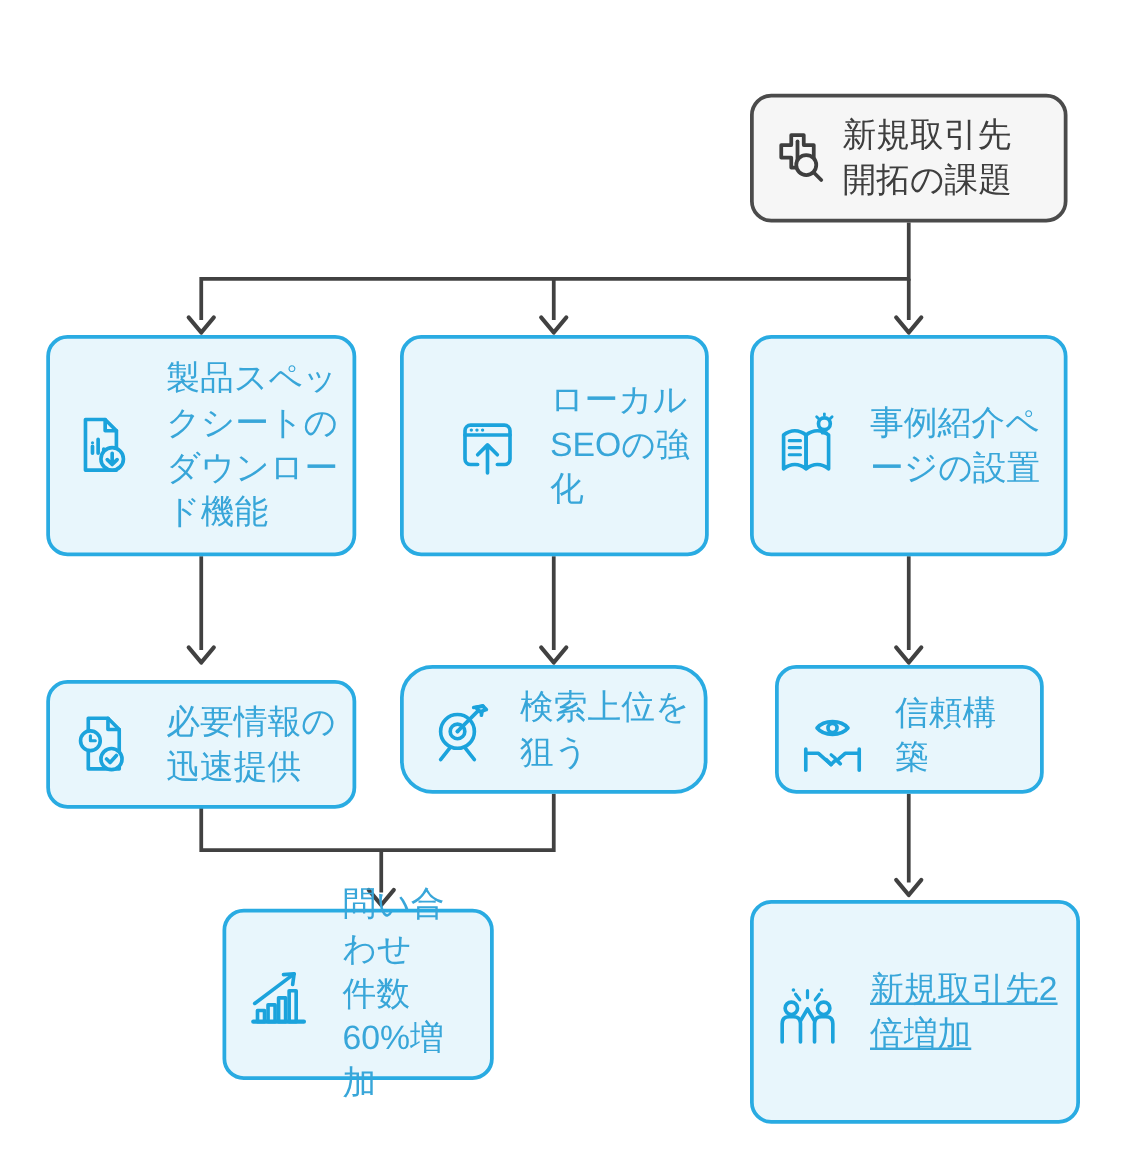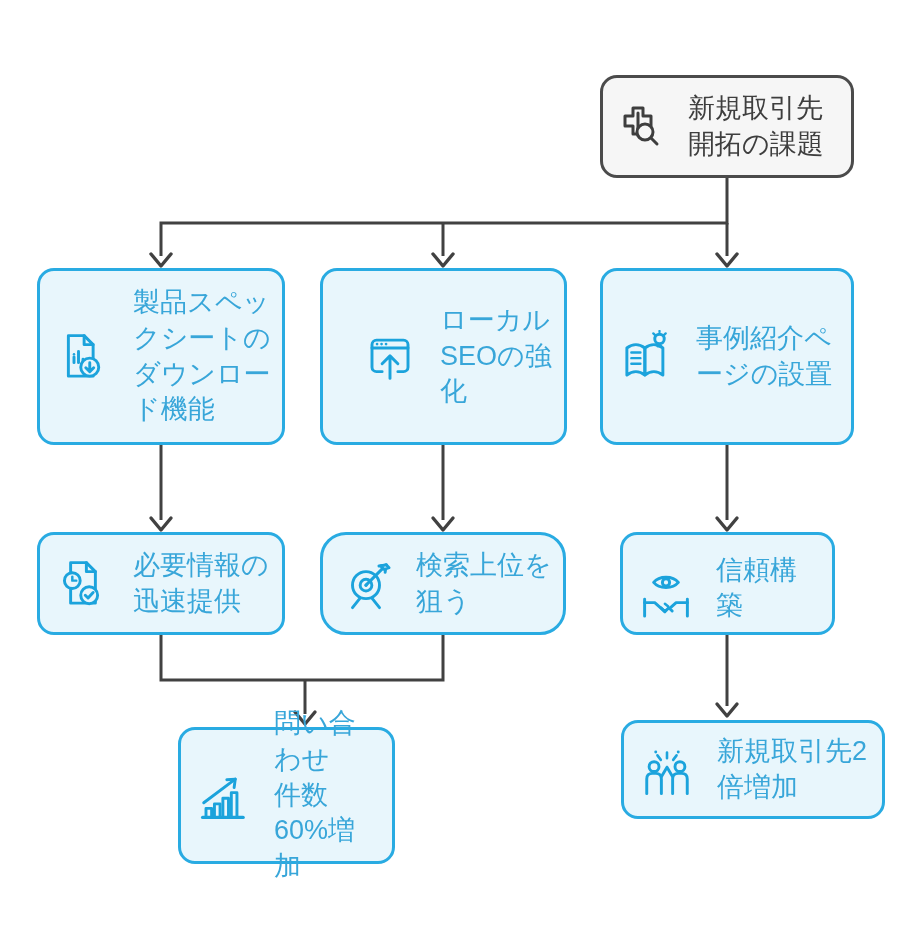--- a/index.html
+++ b/index.html
@@ -13,21 +13,21 @@
     font-family:"Liberation Sans","DejaVu Sans",sans-serif;
     background:var(--background);
   }
   svg.connectors{position:absolute;left:0;top:0;width:900px;height:939px;}
   .node{
     position:absolute;box-sizing:border-box;
     display:flex;align-items:center;gap:23px;
     padding:8px 10px 8px 16px;border-radius:17px;
   }
   .node.blue{background:var(--accent-fill);border:3px solid var(--accent-border);color:var(--accent-text);}
-  .node.gray{background:var(--root-fill);border:3px solid var(--root-border);color:var(--root-text);padding-left:13px;gap:24px;}
+  .node.gray{background:var(--root-fill);border:3px solid var(--root-border);color:var(--root-text);padding-left:13px;gap:10px;}
   .label{white-space:pre-line;font-size:27px;line-height:1.32;font-weight:400;}
   .icon{flex:0 0 auto;display:block;}
   .icon svg{display:block;stroke-linecap:round;stroke-linejoin:round;}
   .node.blue .icon{color:var(--accent-icon);}
   .node.gray .icon{color:var(--root-text);}
 </style>
 </head>
 <body>
 
 <div class="canvas">
@@ -113,21 +113,21 @@
         <path d="M11 20 H19 M11 25 H19 M11 30 H19" stroke-width="2.2"></path>
         <circle cx="36" cy="8" r="4.2"></circle>
         <path d="M34.5 14.5 H37.5" stroke-width="2.2"></path>
         <path d="M30.5 3 L32.3 4.8 M41.5 3 L39.7 4.8 M36 0.8 V2" stroke-width="2"></path>
       </svg>
     </span>
     <span class="label">事例紹介ペ
 ージの設置</span>
   </div>
 
-  <div class="node blue" style="left:37px;top:532px;width:248px;height:103px;">
+  <div class="node blue" style="left:37px;top:544px;width:248px;height:103px;">
     <span class="icon">
       <svg width="54" height="54" viewBox="0 0 48 48" stroke="currentColor" stroke-width="2.6" fill="none">
         <path d="M13 5 H27 L35 13 V41 H13 Z"></path>
         <path d="M27 5 V13 H35"></path>
         <circle cx="14.5" cy="21" r="7" fill="var(--accent-fill)"></circle>
         <path d="M14.5 17.5 V21 H18" stroke-width="2.2"></path>
         <circle cx="29.5" cy="34" r="7.5" fill="var(--accent-fill)"></circle>
         <path d="M26 34 L28.5 36.5 L33 31.5"></path>
       </svg>
     </span>
@@ -175,21 +175,21 @@
         <rect x="30.5" y="21" width="5" height="22"></rect>
         <path d="M6 30 L34 9"></path>
         <path d="M26.5 9.5 L34 9 L33 16.5"></path>
       </svg>
     </span>
     <span class="label">問い合わせ
 件数60%増
 加</span>
   </div>
 
-  <div class="node blue" style="left:621px;top:720px;width:264px;height:99px;">
+  <div class="node blue" style="left:600px;top:720px;width:264px;height:179px;text-decoration:underline;">
     <span class="icon">
       <svg width="54" height="54" viewBox="0 0 48 48" stroke="currentColor" stroke-width="2.6" fill="none">
         <path d="M24 13.5 V8.5 M18.5 15 L15.5 11 M29.5 15 L32.5 11" stroke-width="2.3"></path>
         <circle cx="14" cy="8" r="1.3" fill="currentColor" stroke="none"></circle>
         <circle cx="34" cy="8" r="1.3" fill="currentColor" stroke="none"></circle>
         <circle cx="12.5" cy="21" r="4.4"></circle>
         <circle cx="35.5" cy="21" r="4.4"></circle>
         <path d="M6 45 V32 Q6 27 11 27 H14 Q19 27 19 32 V45"></path>
         <path d="M29 45 V32 Q29 27 34 27 H37 Q42 27 42 32 V45"></path>
         <path d="M19 30 L24 21.5 M29 30 L24 21.5"></path>

